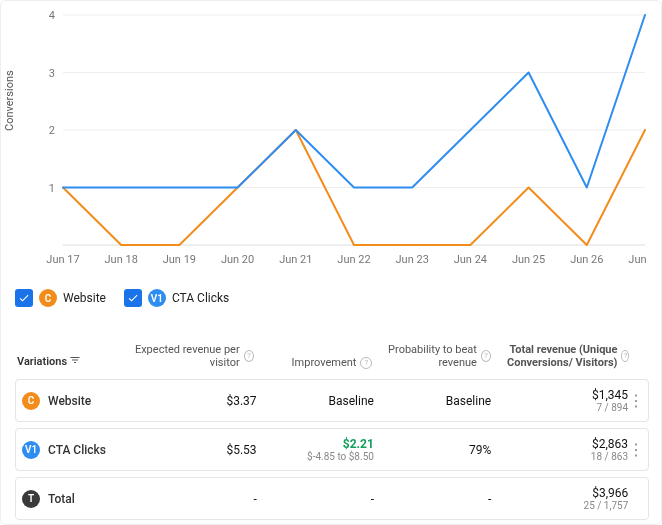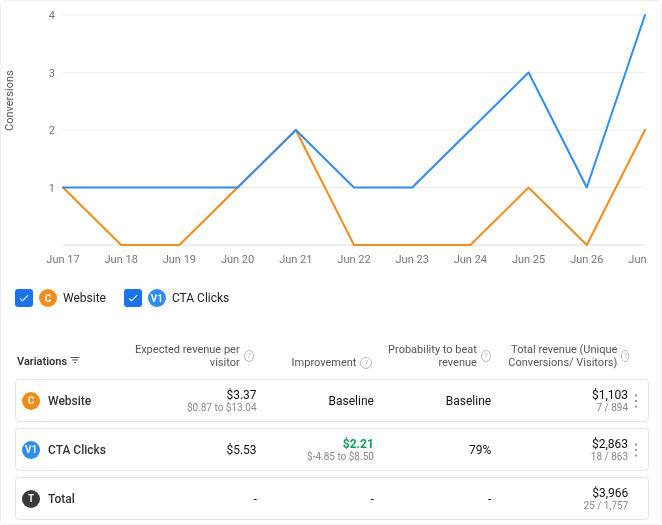--- a/index.html
+++ b/index.html
@@ -116,45 +116,44 @@
           </span>
       </div>
       <div class="col-prob">
         <span class="hinfo">
             <span style="text-align:right;display:inline-block;">Probability to beat revenue</span> 
             <span class="info-circ">?</span>
           </span>
       </div>
       <div class="col-tot">
         <span class="hinfo">
-            <span style="text-align:right;display:inline-block;">Total revenue (Unique Conversions/ Visitors)</span> 
+            <span style="text-align:right;display:inline-block;font-weight:bold;">Total revenue (Unique Conversions/ Visitors)</span> 
             <span class="info-circ">?</span>
           </span>
       </div>
       <div class="col-more"></div>
     </div>
     <div id="rows">
         <div class="row">
       <div class="name">
         <span class="badge c">C</span>
         <span>Website</span>
       </div>
       <div class="cell col-rev">
         <div class="primary">$3.37</div>
-        <div class="secondary">$0.87 to $13.04</div>
       </div>
       <div class="cell col-imp">
         <div class="primary">Baseline</div>
         <div class="secondary"></div>
       </div>
       <div class="cell col-prob">
         <div class="primary">Baseline</div>
       </div>
       <div class="cell col-tot">
-        <div class="primary">$1,103</div>
+        <div class="primary">$1,345</div>
         <div class="secondary">7 / 894</div>
       </div>
       <div class="col-more">
             <div class="more-btn">⋮</div>
           </div>
     </div>
         <div class="row">
       <div class="name">
         <span class="badge v1">V1</span>
         <span>CTA Clicks</span>

